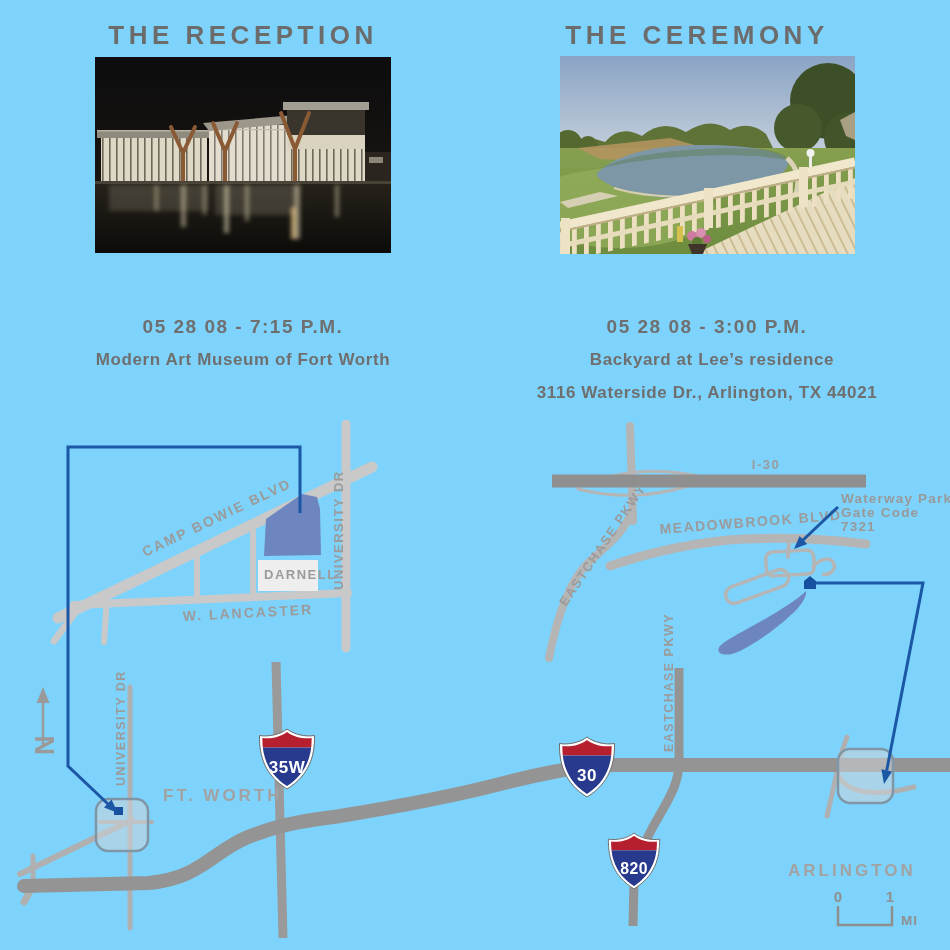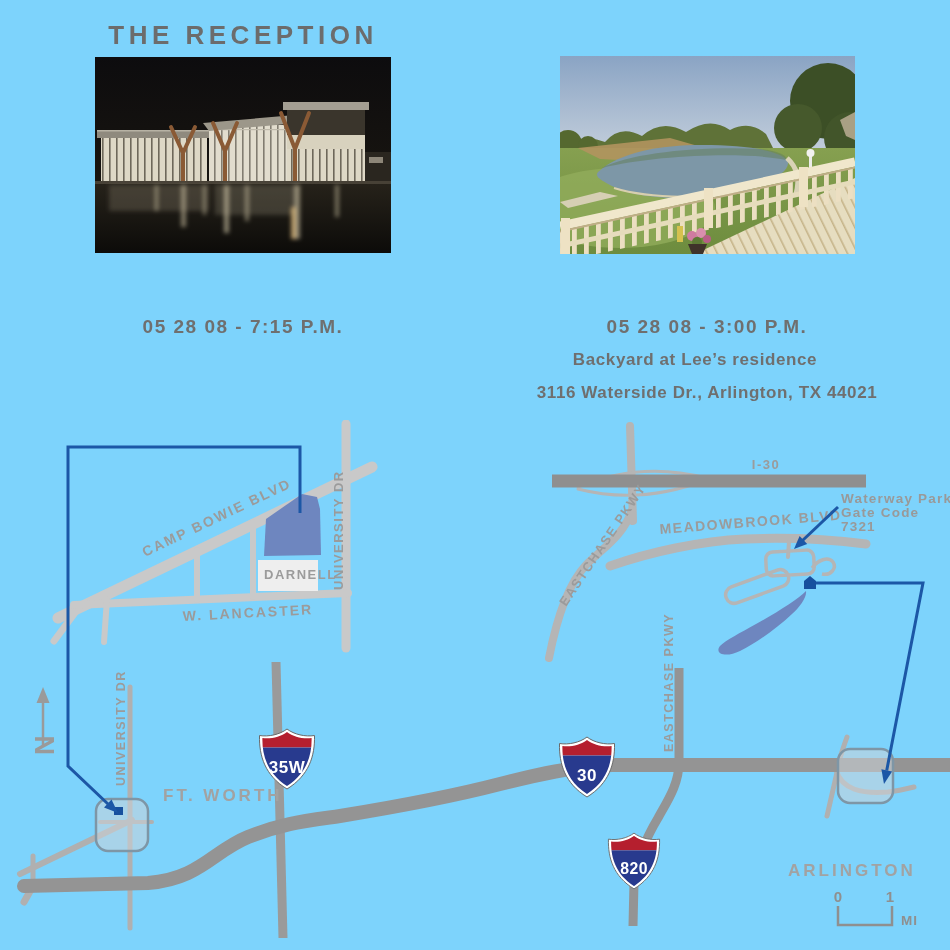--- a/index.html
+++ b/index.html
@@ -16,20 +16,21 @@
   .city{fill:#a2a2a2;font-size:17px;letter-spacing:3px;}
   .callout{fill:#999999;font-size:13.5px;letter-spacing:1.2px;}
   .shieldnum{fill:#ffffff;font-size:17px;letter-spacing:0.5px;text-anchor:middle;}
 </style>
 </head>
 <body>
 
 <div class="page">
 
   <div class="abs hd" style="left:93px;top:20px;width:300px;">THE RECEPTION</div>
+  <div class="abs hd" style="left:547px;top:20px;width:300px;">THE CEREMONY</div>
 
   <svg class="abs" style="left:95px;top:57px;" width="296" height="196" viewBox="0 0 296 196">
     <defs>
       <linearGradient id="nsky" x1="0" y1="0" x2="0" y2="1">
         <stop offset="0" stop-color="#0d0c0e"></stop>
           <stop offset="1" stop-color="#181510"></stop>
       </linearGradient>
       <linearGradient id="nwater" x1="0" y1="0" x2="0" y2="1">
         <stop offset="0" stop-color="#26221a"></stop>
           <stop offset="1" stop-color="#0c0b09"></stop>
@@ -136,23 +137,24 @@
       <rect x="117" y="170" width="6" height="16" fill="#d6c14e"></rect>
       <circle cx="132" cy="180" r="5" fill="#cf7ba0"></circle>
       <circle cx="141" cy="177" r="5" fill="#d98fae"></circle>
       <circle cx="147" cy="183" r="4" fill="#b85f86"></circle>
       <circle cx="137" cy="186" r="5" fill="#5d7a35"></circle>
       <polygon points="128,188 147,188 143,198 132,198" fill="#3f332a"></polygon>
     </g>
   </svg>
 
   <div class="abs dt" style="left:63px;top:316px;width:360px;">05 28 08 - 7:15 P.M.</div>
+  <div class="abs addr" style="left:43px;top:350px;width:400px;">Modern Art Museum of Fort Worth</div>
 
   <div class="abs dt" style="left:527px;top:316px;width:360px;">05 28 08 - 3:00 P.M.</div>
-  <div class="abs addr" style="left:495px;top:350px;width:400px;text-align:center;">Backyard at Lee’s residence</div>
+  <div class="abs addr" style="left:512px;top:350px;width:400px;text-align:center;">Backyard at Lee’s residence</div>
   <div class="abs addr" style="left:507px;top:383px;width:400px;">3116 Waterside Dr., Arlington, TX 44021</div>
 
   <svg class="abs" style="left:0;top:420px;" width="950" height="530" viewBox="0 420 950 530">
     <defs>
       <clipPath id="ishield-clip">
         <path d="M0,-27 C-6.5,-22 -16.5,-19.8 -24.6,-21 C-25,-3.5 -19.6,14.5 0,27 C19.6,14.5 25,-3.5 24.6,-21 C16.5,-19.8 6.5,-22 0,-27 Z"></path>
       </clipPath>
       <g id="ishield">
         <path d="M0,-30 C-7,-24.5 -18.5,-22 -27.5,-23.5 C-28,-3 -22,16.5 0,30 C22,16.5 28,-3 27.5,-23.5 C18.5,-22 7,-24.5 0,-30 Z" fill="#ffffff" stroke="#6a6a6a" stroke-width="1"></path>
         <g clip-path="url(#ishield-clip)">

